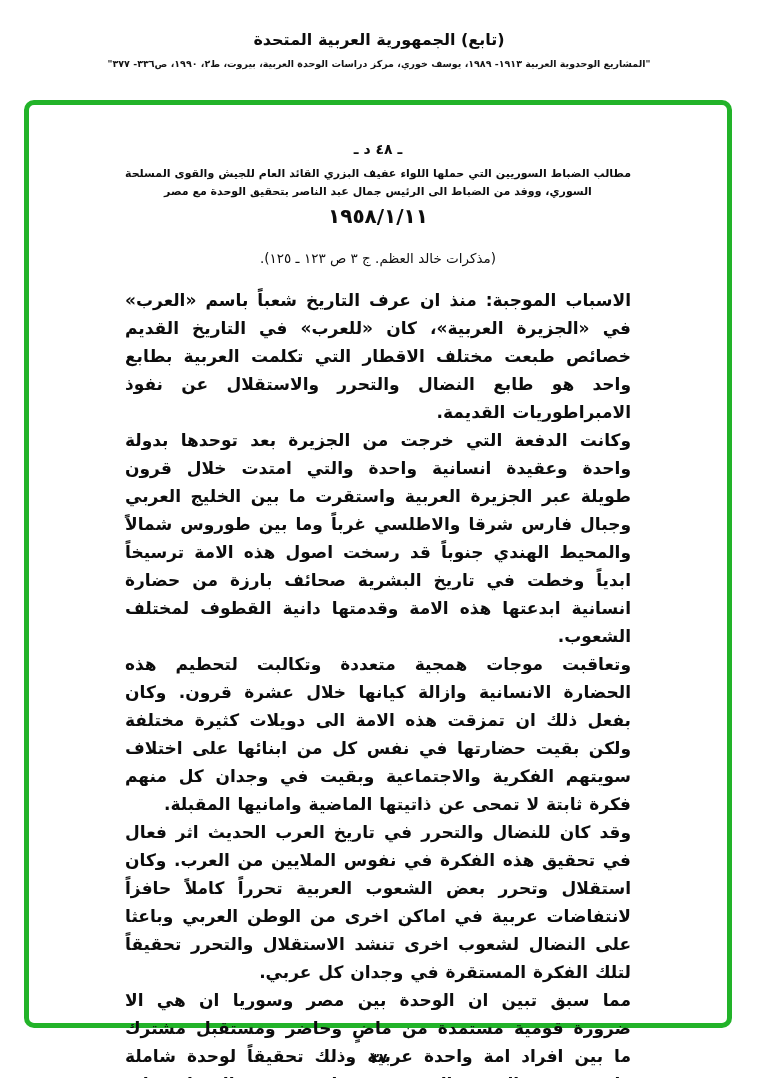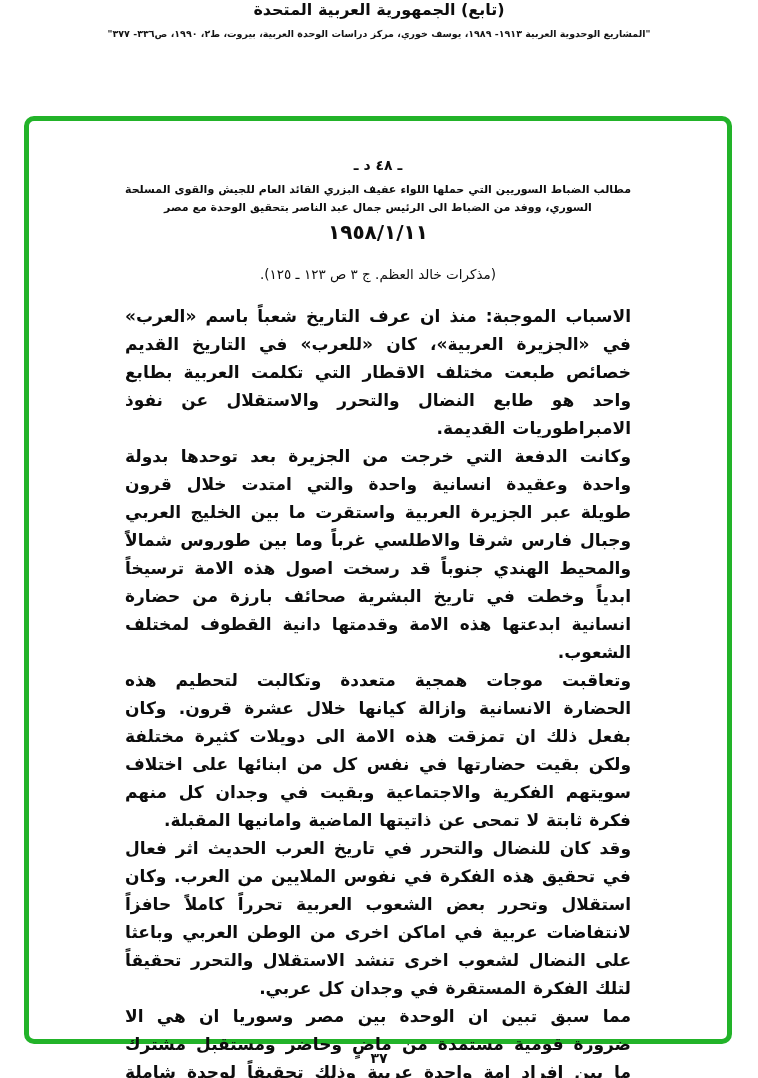--- a/index.html
+++ b/index.html
@@ -12,35 +12,36 @@
     position: relative;
     width: 758px;
     height: 1078px;
     background: #ffffff;
     color: #0d0d0d;
     direction: rtl;
     overflow: hidden;
   }
   .page-header {
     text-align: center;
+    padding-top: 30px;
   }
   .header-title {
     font-size: 16px;
     font-weight: bold;
     letter-spacing: 0.2px;
   }
   .header-citation {
     font-size: 9.5px;
     font-weight: bold;
     margin-top: 9px;
     color: #141414;
   }
   .document-frame {
     position: absolute;
-    top: 116px;
+    top: 100px;
     left: 24px;
     width: 708px;
     height: 928px;
     box-sizing: border-box;
     border: 5px solid var(--border-green, #22b329);
     border-radius: 10px;
     background: #ffffff;
   }
   .content {
     width: 506px;

